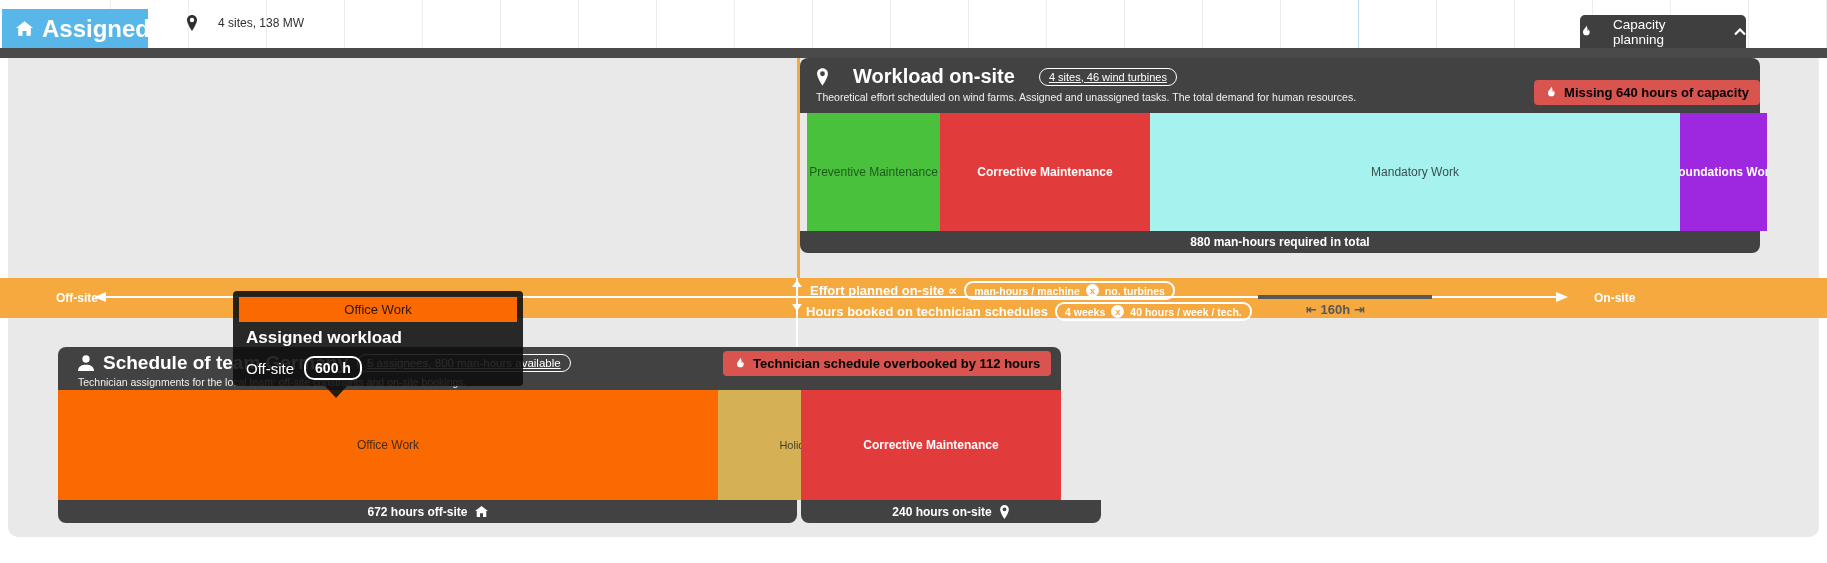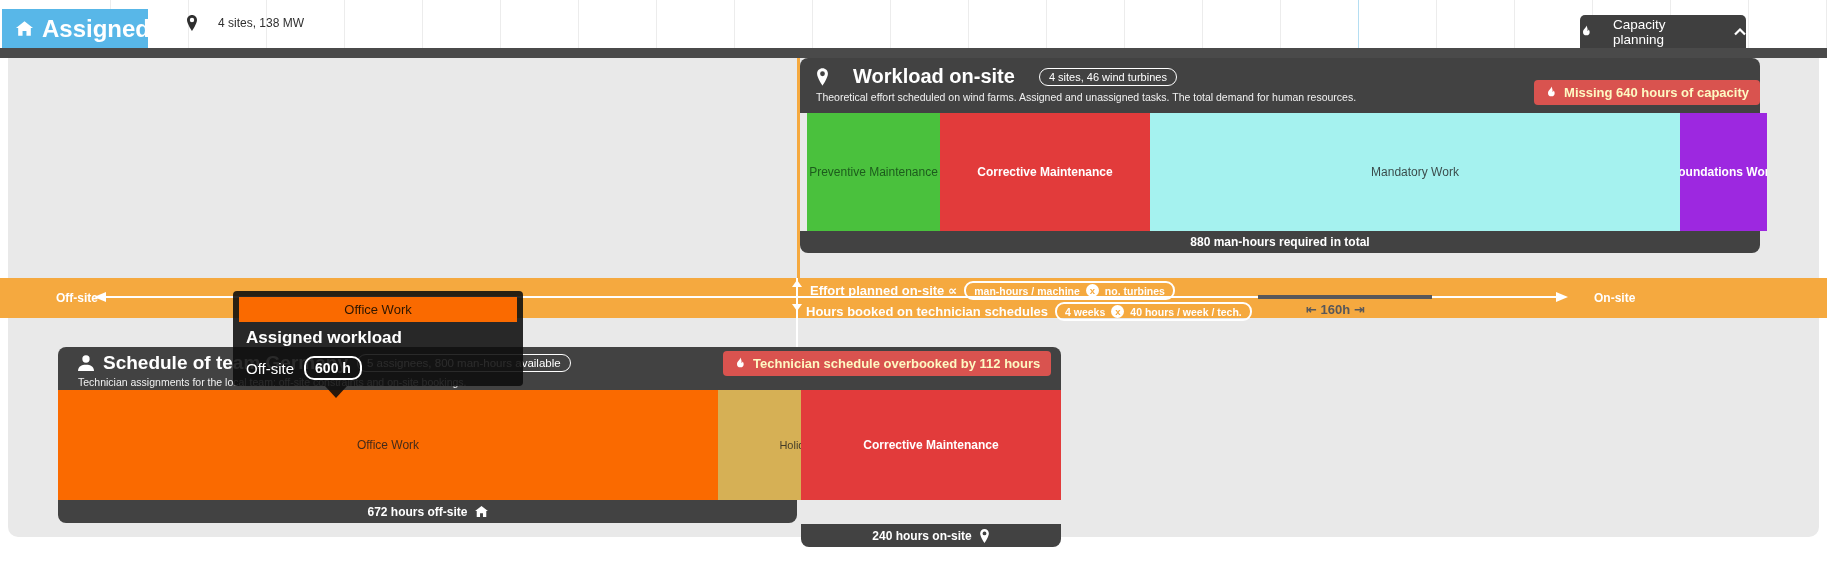--- a/index.html
+++ b/index.html
@@ -20,23 +20,23 @@
     color:#fff;font-size:13.5px;display:flex;align-items:center;justify-content:center;gap:21px;cursor:pointer;}
   .dark-strip{left:0;top:48px;width:1827px;height:10px;background:#4a4a4a;}
   .gray-panel{left:8px;top:58px;width:1811px;height:479px;background:#e9e9e9;border-radius:0 0 10px 10px;}
 
   
   .wl-accent{left:797px;top:58px;width:3px;height:220px;background:#f5a93f;}
   .wl-header{left:800px;top:58px;width:960px;height:55px;background:#424242;border-radius:8px 8px 0 0;
     box-sizing:border-box;padding:7px 16px 0 16px;color:#fff;}
   .wl-title-row{display:flex;align-items:center;gap:24px;}
   .panel-title{font-size:20px;font-weight:bold;color:#fff;}
-  .chip{border:1px solid #fff;border-radius:10px;padding:2px 9px;font-size:11px;color:#fff;white-space:nowrap;}
+  .chip{border:1px solid #fff;border-radius:10px;padding:2px 9px;font-size:11px;color:#fff;white-space:nowrap;text-decoration:underline;}
   .panel-desc{font-size:10.5px;color:#f1f1f1;margin-top:3px;}
-  .danger-pill{background:#d9534f;border-radius:4px;color:#fef9c3;font-weight:bold;font-size:13px;
+  .danger-pill{background:#d9534f;border-radius:4px;color:#000000;font-weight:bold;font-size:13px;
     display:flex;align-items:center;gap:7px;padding:5px 11px;white-space:nowrap;}
   .wl-missing{right:67px;top:80px;} 
   .wl-bars{left:800px;top:113px;width:960px;height:118px;display:flex;padding-left:7px;}
   .seg{height:100%;display:flex;align-items:center;justify-content:center;overflow:hidden;white-space:nowrap;font-size:12px;}
   .seg-dark{color:rgba(30,30,30,0.8);}
   .seg-light{color:#fff;font-weight:bold;}
   .wl-footer{left:800px;top:231px;width:960px;height:22px;background:#424242;border-radius:0 0 8px 8px;
     color:#fff;font-size:12px;font-weight:bold;display:flex;align-items:center;justify-content:center;}
 
   
@@ -64,21 +64,21 @@
   .sc-title{font-size:19px;font-weight:bold;}
   .sc-desc{font-size:10.5px;color:#f1f1f1;margin-top:2px;}
   .sc-overbooked{left:723px;top:351px;}
   .bar{display:flex;align-items:center;justify-content:center;overflow:hidden;white-space:nowrap;font-size:12px;}
   .sc-bar-office{left:58px;top:390px;width:660px;height:110px;background:#fa6a00;color:rgba(30,30,30,0.85);}
   .sc-bar-holidays{left:718px;top:390px;width:79px;height:110px;background:#d6b055;color:rgba(30,30,30,0.8);font-size:11px;padding-left:43px;}
   .sc-bar-corrective{left:801px;top:390px;width:260px;height:110px;background:#e23b3b;color:#fff;font-weight:bold;}
   .sc-footer{background:#424242;border-radius:0 0 8px 8px;color:#fff;font-size:12px;font-weight:bold;
     display:flex;align-items:center;justify-content:center;gap:7px;height:23px;}
   .sc-footer-off{left:58px;top:500px;width:739px;}
-  .sc-footer-on{left:801px;top:500px;width:260px;margin-top:24px;}
+  .sc-footer-on{left:801px;top:500px;width:300px;}
 
   
   .tooltip{left:233px;top:291px;width:290px;height:95px;background:rgba(12,12,12,0.88);border-radius:4px;
     z-index:40;box-sizing:border-box;padding:6px;}
   .tooltip-header{height:25px;background:#fa6a00;display:flex;align-items:center;justify-content:center;
     color:#2d1600;font-size:13px;}
   .tooltip-heading{color:#fff;font-size:17px;font-weight:bold;margin:6px 0 8px 7px;}
   .tooltip-row{display:flex;align-items:center;gap:10px;margin:7px 0 0 7px;color:#fff;font-size:15px;}
   .value-badge{border:2px solid #fff;border-radius:10px;padding:0 9px;font-size:14px;font-weight:bold;line-height:20px;}
   .tooltip-pointer{left:92px;top:95px;border-left:11px solid transparent;border-right:11px solid transparent;

